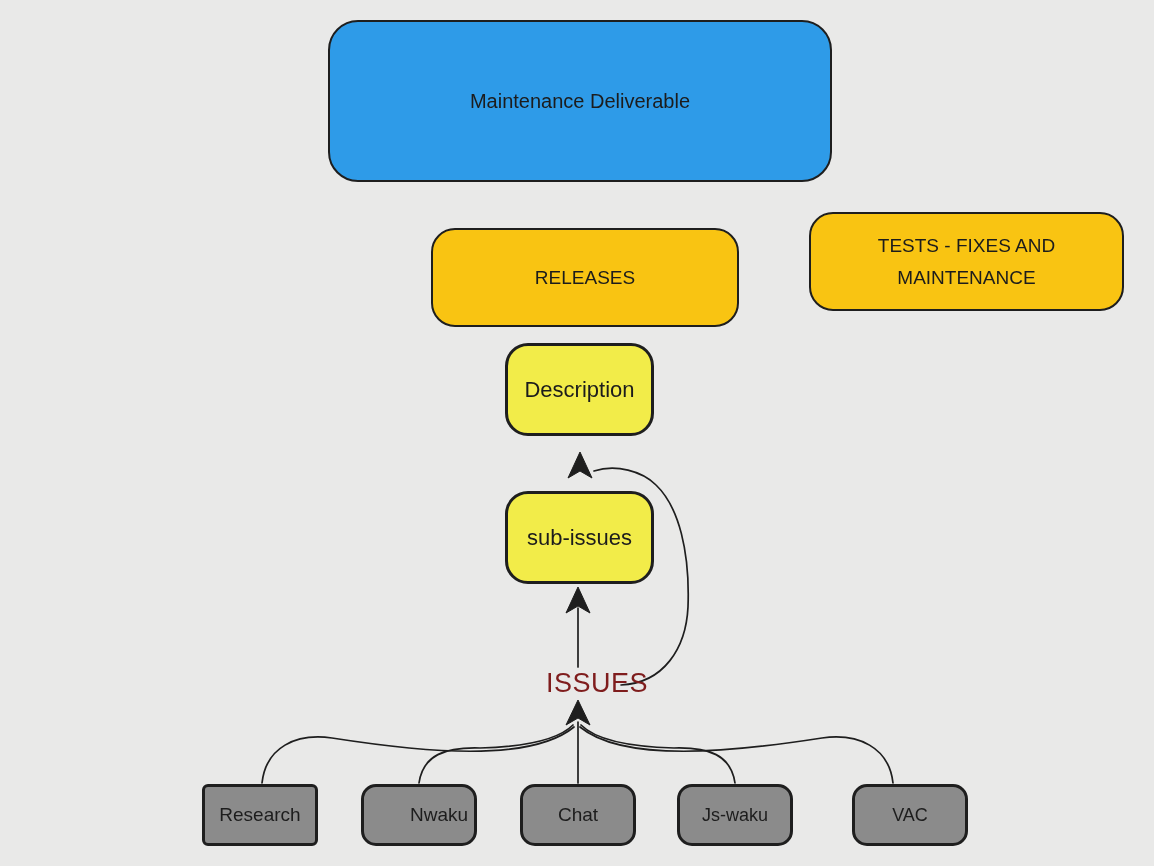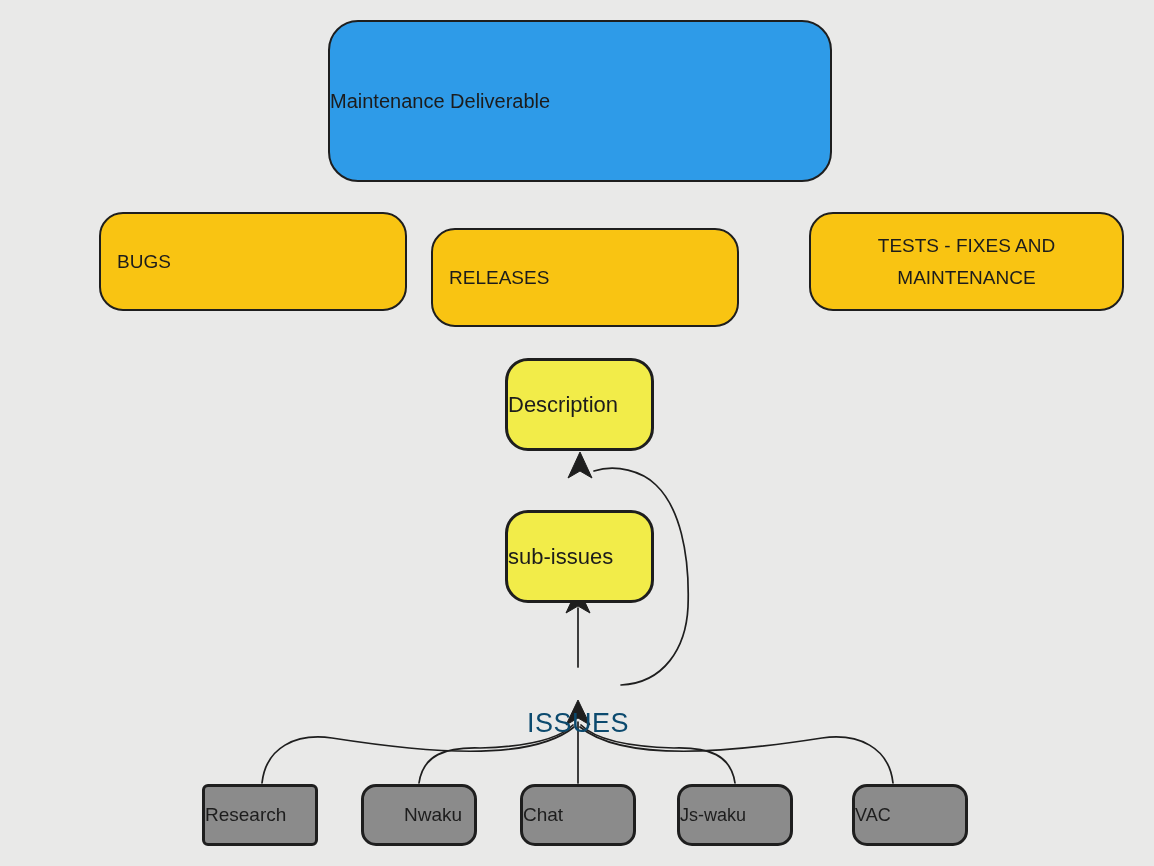--- a/index.html
+++ b/index.html
@@ -21,21 +21,21 @@
     width: 1154px;
     height: 866px;
     z-index: 1;
   }
   .node {
     position: absolute;
     z-index: 2;
     box-sizing: border-box;
     display: flex;
     align-items: center;
-    justify-content: flex-start;
+    justify-content: center;
     text-align: center;
     color: #1C1C1C;
     border: 2.5px solid #1E1E1E;
   }
   .node-root {
     left: 328px; top: 20px;
     width: 504px; height: 162px;
     border-radius: 30px;
     background: #2E9BE8;
     font-size: 20px;
@@ -53,47 +53,46 @@
   .node-category.cat-1 { left: 431px; width: 308px; margin-top: 16px; }
   .node-category.cat-2 { left: 809px; width: 315px; }
   .node-detail {
     left: 505px;
     width: 149px; height: 93px;
     border-radius: 23px;
     background: #F2EC49;
     font-size: 22px;
     border-width: 3px;
   }
-  .node-detail.detail-0 { top: 358px; }
-  .node-detail.detail-1 { top: 510px; }
+  .node-detail.detail-0 { top: 343px; }
+  .node-detail.detail-1 { top: 491px; }
   .node-source {
     top: 784px;
     width: 116px; height: 62px;
     border-radius: 15px;
     background: #8B8B8B;
     font-size: 19px;
     border-width: 3px;
     color: #1D1D1D;
   }
   .node-source.src-0 { left: 202px; border-radius: 6px; }
   .node-source.src-1 { left: 361px; padding-left: 40px; }
   .node-source.src-2 { left: 520px; }
   .node-source.src-3 { left: 677px; }
   .node-source.src-4 { left: 836px; font-size: 18px; margin-left: 16px; }
   .node-source.src-3 { font-size: 18px; }
   .hub-text {
     position: absolute;
     z-index: 2;
     left: 508px; top: 668px;
     width: 140px;
-    text-align: center;
+    text-align: right;
     font-size: 27px;
-    color: #0c4a6e;
+    color: #7f1d1d;
     letter-spacing: 0.5px;
-    margin-top: 40px;
   }
   .connector-layer path {
     fill: none;
     stroke: #1E1E1E;
     stroke-width: 1.7;
     stroke-linecap: round;
   }
   .connector-layer polygon {
     fill: #1E1E1E;
     stroke: #1E1E1E;
@@ -119,23 +118,20 @@
     <path d="M 578,783 L 578,722"></path>
     <path d="M 735,783 C 731,755 709,747 674,748 C 638,747 598,742 581,725"></path>
     <path d="M 893,783 C 889,747 858,733 822,738 C 732,752 624,763 580,727"></path>
     <polygon points="578,700 566,725 578,718 590,725"></polygon>
   </svg>
 
   <div class="node node-root">
     <span>Maintenance Deliverable</span>
   </div>
 
-  <div class="node node-category cat-0">
-    <span>BUGS</span>
-  </div>
   <div class="node node-category cat-1">
     <span>RELEASES</span>
   </div>
   <div class="node node-category cat-2">
     <span>TESTS - FIXES AND MAINTENANCE</span>
   </div>
 
   <div class="node node-detail detail-0">
     <span>Description</span>
   </div>

